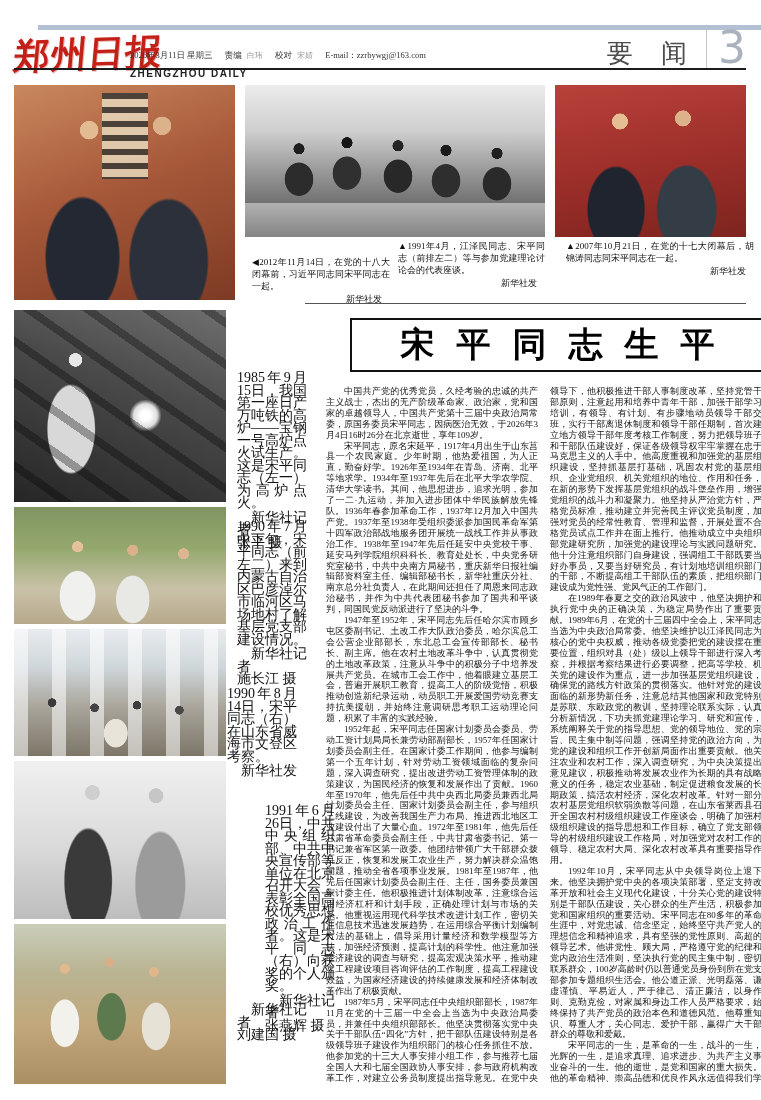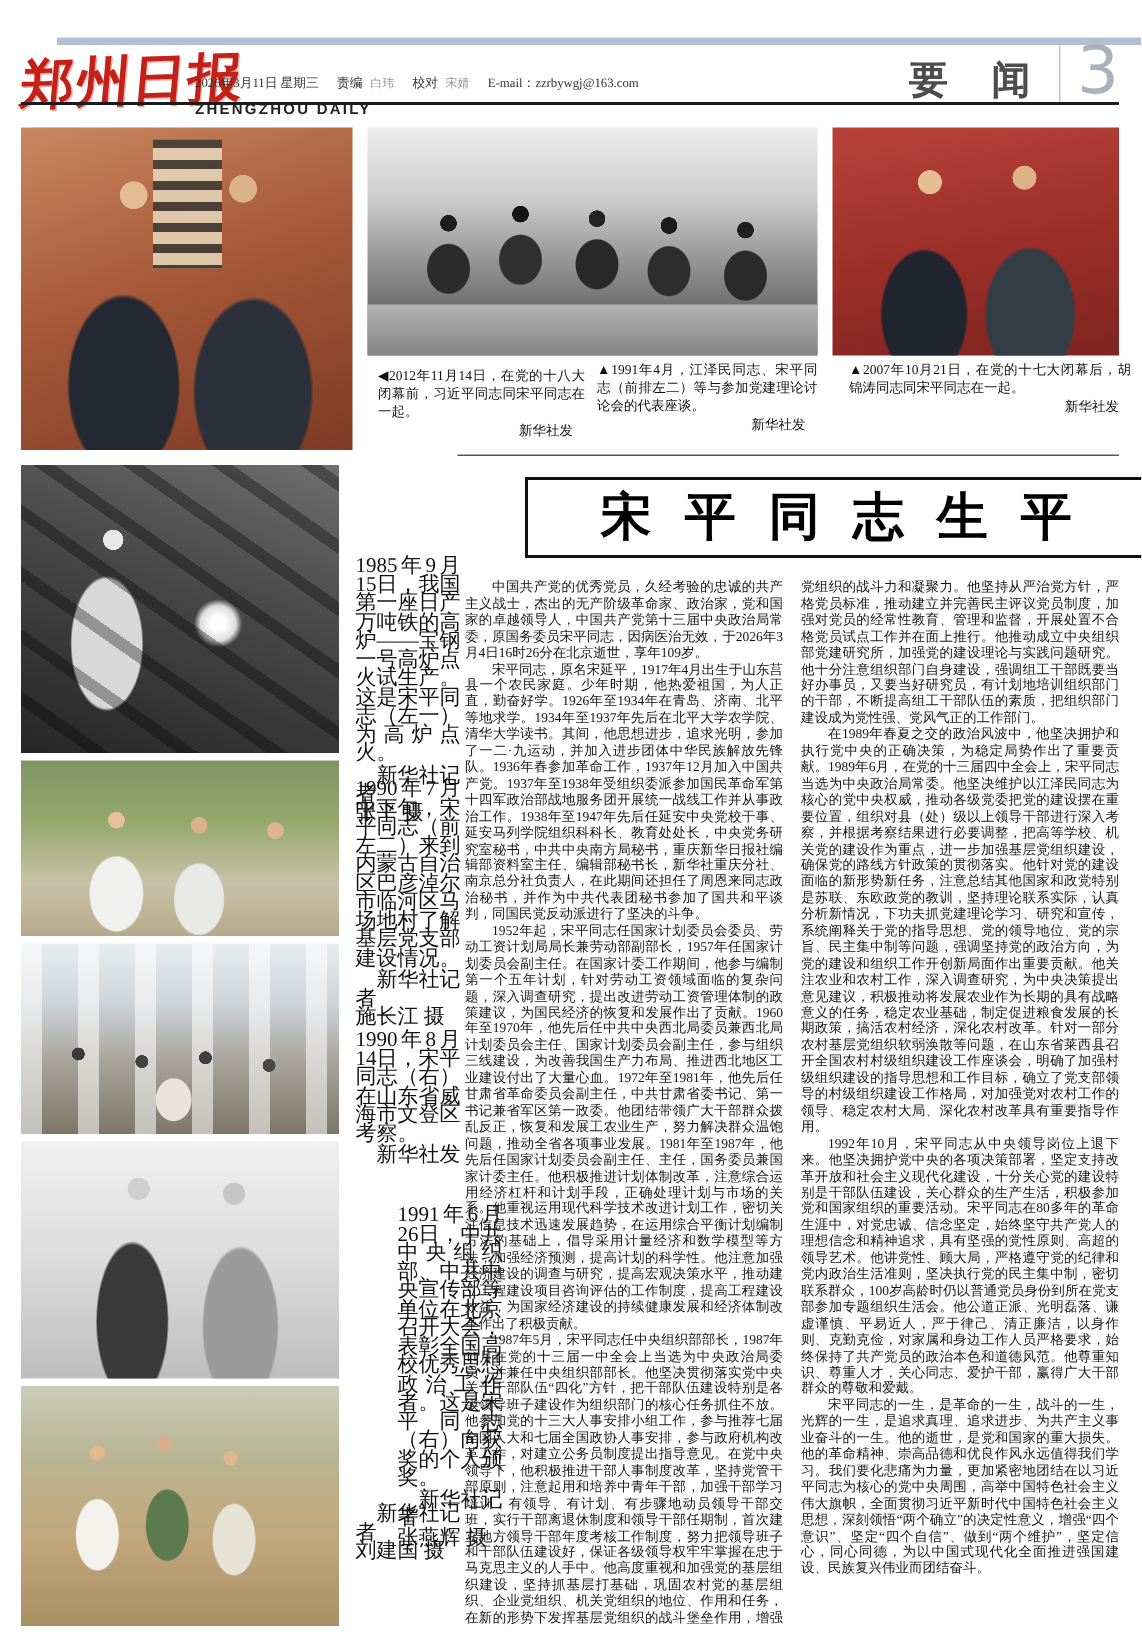--- a/index.html
+++ b/index.html
@@ -12,21 +12,21 @@
         font-size:36px;color:#c32017;transform:skewX(-7deg) rotate(-2deg);letter-spacing:1px;
         text-shadow:1px 1px 0 rgba(195,32,23,.35);}
   .mast-en{position:absolute;left:130px;top:36px;font-family:Liberation Sans, sans-serif;
         font-weight:bold;font-size:10px;letter-spacing:1.5px;color:#222;margin-top:32px;}
   .mast-date{position:absolute;left:130px;top:50px;font-size:8.5px;color:#333;
         font-family:Liberation Serif, serif;white-space:nowrap;}
   .mast-date .lbl{margin-left:10px;color:#333;}
   .mast-date .nm{color:#999;font-size:8px;margin-left:3px;}
   .mast-date .em{margin-left:10px;}
   .mast-section{position:absolute;left:601px;top:36px;width:96px;text-align:right;
-        font-size:26px;font-weight:bold;color:#4d4d4d;letter-spacing:10px;
+        font-size:26px;font-weight:normal;color:#4d4d4d;letter-spacing:10px;
         font-family:"DejaVu Sans",sans-serif;}
   .mast-div{position:absolute;left:706px;top:30px;width:1px;height:40px;background:#c5c9ce;}
   .mast-page{position:absolute;left:712px;top:22px;width:40px;text-align:center;font-size:44px;
         color:#aab3bd;font-family:"DejaVu Sans",sans-serif;}
   .head-rule{position:absolute;left:14px;top:68px;width:732px;height:2px;background:#1c1c1c;}
 
   
   .photo{position:absolute;overflow:hidden;}
   .p-handshake{left:14px;top:85px;width:221px;height:215px;background:
     radial-gradient(circle 15px at 34% 21%, #e3bb92 60%, transparent 63%),
@@ -90,38 +90,38 @@
     radial-gradient(circle 8px at 45% 24%, #d8af88 60%, transparent 63%),
     radial-gradient(circle 8px at 66% 30%, #e0b68d 60%, transparent 63%),
     radial-gradient(ellipse 24px 40px at 24% 62%, #f2f1ec 58%, transparent 61%),
     radial-gradient(ellipse 24px 40px at 46% 58%, #5d7a4e 58%, transparent 61%),
     radial-gradient(ellipse 24px 40px at 67% 64%, #e6e2d6 58%, transparent 61%),
     linear-gradient(180deg,#c9cdb9 0%,#b9b493 30%,#c2a87c 62%,#a98f63 100%);}
 
   
   .cap{position:absolute;font-size:9px;line-height:12px;text-align:justify;color:#111;}
   .cap .credit{text-align:right;padding-right:8px;margin-top:1px;}
-  .cap-1{left:252px;top:244px;width:138px;}
+  .cap-1{left:252px;top:256px;width:138px;}
   .cap-2{left:398px;top:240px;width:147px;}
   .cap-3{left:566px;top:240px;width:188px;}
   .scap{position:absolute;width:70px;font-size:14px;line-height:12.5px;text-align:justify;color:#111;}
   .scap .credit{white-space:pre-line;margin-top:2px;text-indent:1em;}
   .scap-1{left:237px;top:372px;}
   .scap-2{left:237px;top:521px;}
-  .scap-3{left:237px;top:688px;}
+  .scap-3{left:227px;top:688px;}
   .scap-4{left:237px;top:805px;margin-left:28px;}
   .scap-5{left:237px;top:1002px;}
 
   
   .article-rule{position:absolute;left:305px;top:303px;width:441px;height:1px;background:#555;}
   .title-box{position:absolute;left:350px;top:318px;width:415px;height:54px;border:2px solid #111;
       box-sizing:border-box;display:flex;align-items:center;justify-content:center;}
   .title-box span{font-family:"DejaVu Sans","Liberation Sans",sans-serif;font-weight:bold;
       font-size:34px;letter-spacing:22px;padding-left:22px;color:#000;white-space:nowrap;}
-  .body-cols{position:absolute;left:310px;top:386px;width:436px;height:700px;
+  .body-cols{position:absolute;left:326px;top:386px;width:436px;height:700px;
       column-count:2;column-gap:12px;column-fill:auto;overflow:hidden;
       font-size:9px;line-height:10.9px;text-align:justify;color:#141414;}
   .body-cols p{margin:0;text-indent:2em;}
 </style>
 </head>
 <body>
 
 <div class="page">
 
   <div class="topbar"></div>
@@ -196,20 +196,21 @@
 
   <div class="photo p-labor"></div>
   <div class="scap scap-5">
     <div class="credit">新华社记者
 刘建国 摄</div>
   </div>
 
   <div class="body-cols">
     <p>中国共产党的优秀党员，久经考验的忠诚的共产主义战士，杰出的无产阶级革命家、政治家，党和国家的卓越领导人，中国共产党第十三届中央政治局常委，原国务委员宋平同志，因病医治无效，于2026年3月4日16时26分在北京逝世，享年109岁。</p>
     <p>宋平同志，原名宋延平，1917年4月出生于山东莒县一个农民家庭。少年时期，他热爱祖国，为人正直，勤奋好学。1926年至1934年在青岛、济南、北平等地求学。1934年至1937年先后在北平大学农学院、清华大学读书。其间，他思想进步，追求光明，参加了一二·九运动，并加入进步团体中华民族解放先锋队。1936年春参加革命工作，1937年12月加入中国共产党。1937年至1938年受组织委派参加国民革命军第十四军政治部战地服务团开展统一战线工作并从事政治工作。1938年至1947年先后任延安中央党校干事、延安马列学院组织科科长、教育处处长，中央党务研究室秘书，中共中央南方局秘书，重庆新华日报社编辑部资料室主任、编辑部秘书长，新华社重庆分社、南京总分社负责人，在此期间还担任了周恩来同志政治秘书，并作为中共代表团秘书参加了国共和平谈判，同国民党反动派进行了坚决的斗争。</p>
+    <p>1947年至1952年，宋平同志先后任哈尔滨市顾乡屯区委副书记、土改工作大队政治委员，哈尔滨总工会公营企业部部长，东北总工会宣传部部长、秘书长、副主席。他在农村土地改革斗争中，认真贯彻党的土地改革政策，注意从斗争中的积极分子中培养发展共产党员。在城市工会工作中，他着眼建立基层工会，普遍开展职工教育，提高工人的阶级觉悟，积极推动创造新纪录运动，动员职工开展爱国劳动竞赛支持抗美援朝，并始终注意调研思考职工运动理论问题，积累了丰富的实践经验。</p>
     <p>1952年起，宋平同志任国家计划委员会委员、劳动工资计划局局长兼劳动部副部长，1957年任国家计划委员会副主任。在国家计委工作期间，他参与编制第一个五年计划，针对劳动工资领域面临的复杂问题，深入调查研究，提出改进劳动工资管理体制的政策建议，为国民经济的恢复和发展作出了贡献。1960年至1970年，他先后任中共中央西北局委员兼西北局计划委员会主任、国家计划委员会副主任，参与组织三线建设，为改善我国生产力布局、推进西北地区工业建设付出了大量心血。1972年至1981年，他先后任甘肃省革命委员会副主任，中共甘肃省委书记、第一书记兼省军区第一政委。他团结带领广大干部群众拨乱反正，恢复和发展工农业生产，努力解决群众温饱问题，推动全省各项事业发展。1981年至1987年，他先后任国家计划委员会副主任、主任，国务委员兼国家计委主任。他积极推进计划体制改革，注意综合运用经济杠杆和计划手段，正确处理计划与市场的关系。他重视运用现代科学技术改进计划工作，密切关注信息技术迅速发展趋势，在运用综合平衡计划编制方法的基础上，倡导采用计量经济和数学模型等方法，加强经济预测，提高计划的科学性。他注意加强经济建设的调查与研究，提高宏观决策水平，推动建立工程建设项目咨询评估的工作制度，提高工程建设效益，为国家经济建设的持续健康发展和经济体制改革作出了积极贡献。</p>
     <p>1987年5月，宋平同志任中央组织部部长，1987年11月在党的十三届一中全会上当选为中央政治局委员，并兼任中央组织部部长。他坚决贯彻落实党中央关于干部队伍“四化”方针，把干部队伍建设特别是各级领导班子建设作为组织部门的核心任务抓住不放。他参加党的十三大人事安排小组工作，参与推荐七届全国人大和七届全国政协人事安排，参与政府机构改革工作，对建立公务员制度提出指导意见。在党中央领导下，他积极推进干部人事制度改革，坚持党管干部原则，注意起用和培养中青年干部，加强干部学习培训，有领导、有计划、有步骤地动员领导干部交班，实行干部离退休制度和领导干部任期制，首次建立地方领导干部年度考核工作制度，努力把领导班子和干部队伍建设好，保证各级领导权牢牢掌握在忠于马克思主义的人手中。他高度重视和加强党的基层组织建设，坚持抓基层打基础，巩固农村党的基层组织、企业党组织、机关党组织的地位、作用和任务，在新的形势下发挥基层党组织的战斗堡垒作用，增强党组织的战斗力和凝聚力。他坚持从严治党方针，严格党员标准，推动建立并完善民主评议党员制度，加强对党员的经常性教育、管理和监督，开展处置不合格党员试点工作并在面上推行。他推动成立中央组织部党建研究所，加强党的建设理论与实践问题研究。他十分注意组织部门自身建设，强调组工干部既要当好办事员，又要当好研究员，有计划地培训组织部门的干部，不断提高组工干部队伍的素质，把组织部门建设成为党性强、党风气正的工作部门。</p>
     <p>在1989年春夏之交的政治风波中，他坚决拥护和执行党中央的正确决策，为稳定局势作出了重要贡献。1989年6月，在党的十三届四中全会上，宋平同志当选为中央政治局常委。他坚决维护以江泽民同志为核心的党中央权威，推动各级党委把党的建设摆在重要位置，组织对县（处）级以上领导干部进行深入考察，并根据考察结果进行必要调整，把高等学校、机关党的建设作为重点，进一步加强基层党组织建设，确保党的路线方针政策的贯彻落实。他针对党的建设面临的新形势新任务，注意总结其他国家和政党特别是苏联、东欧政党的教训，坚持理论联系实际，认真分析新情况，下功夫抓党建理论学习、研究和宣传，系统阐释关于党的指导思想、党的领导地位、党的宗旨、民主集中制等问题，强调坚持党的政治方向，为党的建设和组织工作开创新局面作出重要贡献。他关注农业和农村工作，深入调查研究，为中央决策提出意见建议，积极推动将发展农业作为长期的具有战略意义的任务，稳定农业基础，制定促进粮食发展的长期政策，搞活农村经济，深化农村改革。针对一部分农村基层党组织软弱涣散等问题，在山东省莱西县召开全国农村村级组织建设工作座谈会，明确了加强村级组织建设的指导思想和工作目标，确立了党支部领导的村级组织建设工作格局，对加强党对农村工作的领导、稳定农村大局、深化农村改革具有重要指导作用。</p>
     <p>1992年10月，宋平同志从中央领导岗位上退下来。他坚决拥护党中央的各项决策部署，坚定支持改革开放和社会主义现代化建设，十分关心党的建设特别是干部队伍建设，关心群众的生产生活，积极参加党和国家组织的重要活动。宋平同志在80多年的革命生涯中，对党忠诚、信念坚定，始终坚守共产党人的理想信念和精神追求，具有坚强的党性原则、高超的领导艺术。他讲党性、顾大局，严格遵守党的纪律和党内政治生活准则，坚决执行党的民主集中制，密切联系群众，100岁高龄时仍以普通党员身份到所在党支部参加专题组织生活会。他公道正派、光明磊落、谦虚谨慎、平易近人，严于律己、清正廉洁，以身作则、克勤克俭，对家属和身边工作人员严格要求，始终保持了共产党员的政治本色和道德风范。他尊重知识、尊重人才，关心同志、爱护干部，赢得广大干部群众的尊敬和爱戴。</p>
     <p>宋平同志的一生，是革命的一生，战斗的一生，光辉的一生，是追求真理、追求进步、为共产主义事业奋斗的一生。他的逝世，是党和国家的重大损失。他的革命精神、崇高品德和优良作风永远值得我们学习。我们要化悲痛为力量，更加紧密地团结在以习近平同志为核心的党中央周围，高举中国特色社会主义伟大旗帜，全面贯彻习近平新时代中国特色社会主义思想，深刻领悟“两个确立”的决定性意义，增强“四个意识”、坚定“四个自信”、做到“两个维护”，坚定信心，同心同德，为以中国式现代化全面推进强国建设、民族复兴伟业而团结奋斗。</p>
 
   </div>
 
 </div>
 

